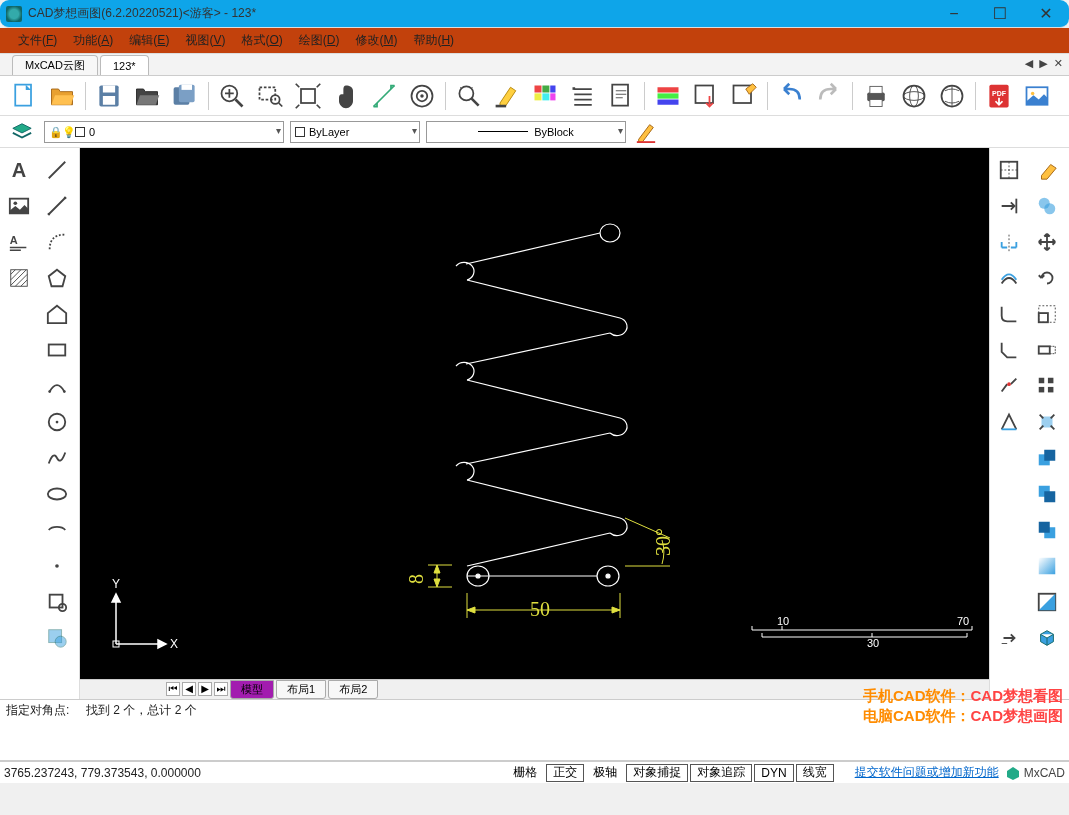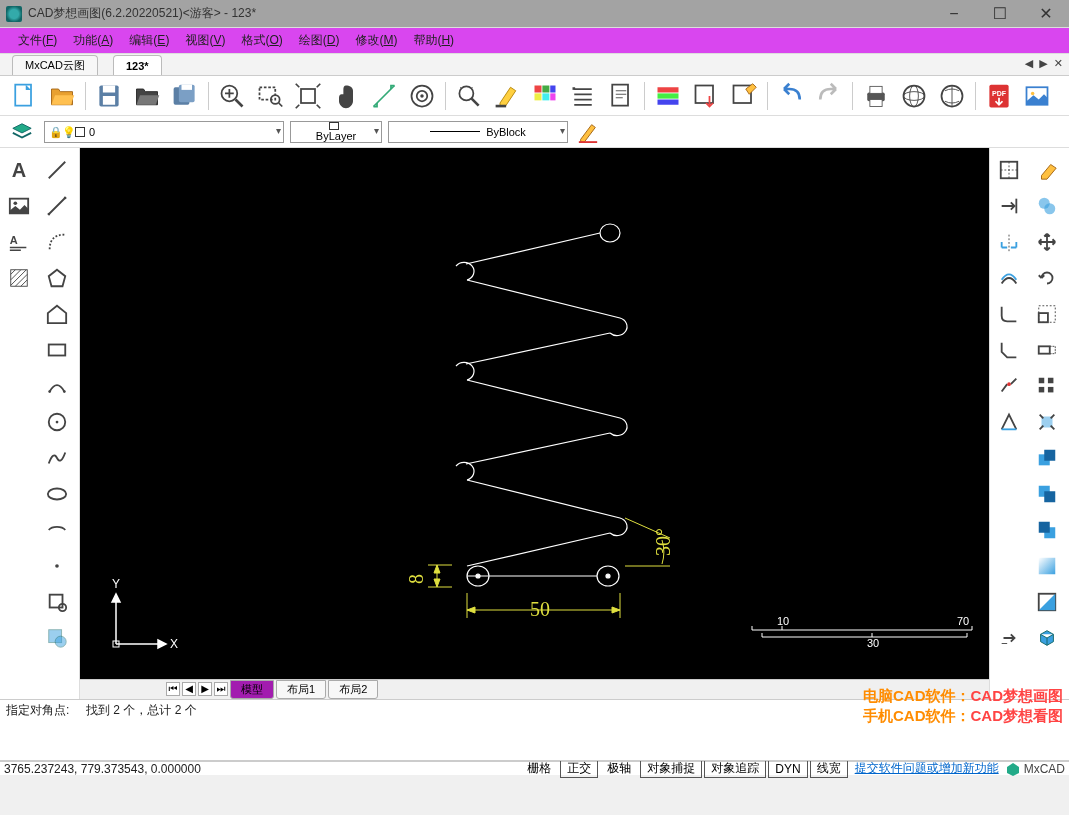--- a/index.html
+++ b/index.html
@@ -1,38 +1,38 @@
 <!DOCTYPE html>
 <html><head>
 <meta charset="utf-8">
 <style>
   * { box-sizing: border-box; margin: 0; padding: 0; user-select: none; }
   html, body { width: 1069px; height: 815px; font-family: "Microsoft YaHei", Arial, sans-serif; font-size: 12px; background: #f0f0f0; overflow: hidden; }
-  .titlebar { height: 28px; background: #a3a3a3; display: flex; align-items: center; padding-left: 6px; border-bottom: 1px solid #ddd; }
+  .titlebar { height: 28px; background: #0ea5e9; display: flex; align-items: center; padding-left: 6px; border-bottom: 1px solid #ddd; border-radius: 9px; }
   .titlebar .logo { width: 16px; height: 16px; background: radial-gradient(circle, #3aa 40%, #166 70%); border-radius: 2px; margin-right: 6px; }
   .titlebar .title { flex: 1; color: #333; font-size: 12px; }
   .titlebar .winbtn { width: 46px; height: 28px; display: flex; align-items: center; justify-content: center; font-size: 16px; color: #333; }
-  .menubar { height: 26px; background: #d946ef; display: flex; align-items: center; padding-left: 10px; border-bottom: 1px solid #ddd; }
+  .menubar { height: 26px; background: #c2410c; display: flex; align-items: center; padding-left: 10px; border-bottom: 1px solid #ddd; }
   .menubar .mitem { padding: 2px 8px; color: #222; font-size: 12px; cursor: pointer; }
   .menubar .mitem u { text-decoration: underline; }
   .doctabs { height: 22px; background: #f3f3f3; display: flex; align-items: flex-end; padding-left: 12px; border-bottom: 1px solid #ccc; position: relative; }
-  .doctabs .dtab { height: 20px; padding: 2px 12px; border: 1px solid #bbb; border-bottom: none; border-radius: 4px 4px 0 0; margin-right: 15px; background: #f7f7f7; font-size: 11px; display: flex; align-items: center; }
-  .doctabs .dtab.active { background: #fff; font-weight: bold; }
+  .doctabs .dtab { height: 20px; padding: 2px 12px; border: 1px solid #bbb; border-bottom: none; border-radius: 4px 4px 0 0; margin-right: 2px; background: #f7f7f7; font-size: 11px; display: flex; align-items: center; }
+  .doctabs .dtab.active { background: #fff; font-weight: normal; }
   .doctabs .right { position: absolute; right: 4px; top: 3px; display: flex; gap: 2px; align-items: center; font-size: 11px; color: #444; }
   .doctabs .right .nav { padding: 0 2px; cursor: pointer; }
   .toolbar1 { height: 40px; background: #fff; display: flex; align-items: center; padding: 0 6px; gap: 2px; border-bottom: 1px solid #ddd; }
   .tbtn { width: 36px; height: 36px; display: flex; align-items: center; justify-content: center; border: 1px solid transparent; border-radius: 2px; cursor: pointer; }
   .tsep { width: 1px; height: 28px; background: #ccc; margin: 0 3px; }
   .toolbar2 { height: 32px; background: #fff; display: flex; align-items: center; padding: 0 6px; gap: 6px; border-bottom: 1px solid #ddd; }
   .layericon { width: 32px; height: 24px; display: flex; align-items: center; justify-content: center; cursor: pointer; }
   .combo { height: 22px; border: 1px solid #999; background: #fff; display: flex; align-items: center; padding: 0 4px; font-size: 11px; position: relative; }
   .combo .drop { position: absolute; right: 2px; top: 3px; font-size: 10px; color: #555; }
   .combo.layer { width: 240px; }
-  .combo.bylayer { width: 92px; flex-direction: column; }
-  .combo.byblock { width: 180px; justify-content: center; }
+  .combo.bylayer { width: 130px; }
+  .combo.byblock { width: 200px; justify-content: center; }
   .combo .sq { display: inline-block; width: 10px; height: 10px; border: 1px solid #333; margin-right: 4px; background: #fff; }
   .combo .mini { display: inline-block; width: 11px; height: 11px; margin-right: 2px; }
   .work { display: flex; height: 551px; background: #fff; }
   .ltool { width: 80px; display: flex; flex-direction: column; border-right: 1px solid #ddd; padding: 4px 0; }
   .ltool .row { display: flex; height: 36px; }
   .ltool .row .tbtn { width: 38px; height: 36px; }
   .canvaswrap { flex: 1; display: flex; flex-direction: column; background: #fff; }
   .canvas { flex: 1; background: #000; position: relative; overflow: hidden; }
   .btabs { height: 20px; display: flex; align-items: center; padding-left: 80px; background: #f0f0f0; border-top: 1px solid #ccc; font-size: 11px; position: relative; }
   .btabs .nav { display: flex; gap: 2px; position: absolute; left: 86px; top: 2px; }
@@ -40,25 +40,25 @@
   .btabs .btab { padding: 1px 10px; border: 1px solid #aaa; background: #f7f7f7; margin-left: 2px; cursor: pointer; border-radius: 0 0 3px 3px; }
   .btabs .btab.active { background: #a21caf; }
   .rtool { width: 80px; display: flex; flex-direction: column; border-left: 1px solid #ddd; padding: 4px 0; }
   .rtool .row { display: flex; height: 36px; }
   .rtool .row .tbtn { width: 38px; height: 36px; }
   .cmdpane { height: 62px; background: #fff; border-top: 1px solid #ccc; border-bottom: 1px solid #ccc; font-size: 12px; padding: 2px 6px; position: relative; }
   .cmdpane .cmdline { white-space: pre; line-height: 16px; color: #222; }
   .cmdpane .cmdinput { display: flex; align-items: center; margin-top: 2px; }
   .cmdpane .cmdinput input { border: none; outline: none; width: 600px; font-size: 12px; background: transparent; }
   .cmdpane .cmdinput .caret { display: inline-block; width: 1px; height: 14px; background: #000; margin-left: 2px; animation: blink 1s infinite; }
-  .statusbar { height: 14px; background: #fff; border-top: 1px solid #ccc; display: flex; align-items: center; padding: 0 4px; font-size: 12px; }
+  .statusbar { height: 22px; background: #fff; border-top: 1px solid #ccc; display: flex; align-items: center; padding: 0 4px; font-size: 12px; }
   .statusbar .coords { flex: 1; color: #222; }
   .statusbar .sbtn { padding: 0 6px; height: 18px; display: flex; align-items: center; border: 1px solid transparent; cursor: pointer; margin: 0 1px; }
   .statusbar .sbtn.boxed { border: 1px solid #555; }
-  .statusbar .link { color: #0066cc; text-decoration: underline; cursor: pointer; margin-left: 6px; }
+  .statusbar .link { color: #0066cc; text-decoration: underline; cursor: pointer; margin-left: 20px; }
   .statusbar .brand { display: flex; align-items: center; margin-left: 6px; gap: 3px; color: #444; }
   .promo { position: absolute; right: 6px; bottom: 34px; text-align: right; font-size: 15px; font-weight: bold; line-height: 20px; pointer-events: none; }
   .promo .p1 { color: #ff8c00; }
   .promo .p2 { color: #ff4444; }
   .ruler { position: absolute; right: 12px; bottom: 22px; color: #fff; font-size: 11px; }
   .axis { position: absolute; left: 18px; bottom: 22px; }
   @keyframes blink { 0%,49%{opacity:1} 50%,100%{opacity:0} }
   svg.ic { width: 28px; height: 28px; }
   svg.ics { width: 22px; height: 22px; }
 </style>
@@ -699,22 +699,22 @@
             <path d="M5 8 L12 4 L19 8 L19 16 L12 20 L5 16 Z M5 8 L12 12 L19 8 M12 12 V20" fill="#3aa0e0" stroke="#166" stroke-width="1"></path>
           </svg>
         </div>
     </div>
   </div>
 </div>
 
 <div class="cmdpane">
   <div class="cmdline">指定对角点:     找到 2 个，总计 2 个</div>
   <div class="promo">
+    <div><span class="p1">手机CAD软件：</span><span class="p2">CAD梦想看图</span></div>
     <div><span class="p1">电脑CAD软件：</span><span class="p2">CAD梦想画图</span></div>
-    <div><span class="p1">手机CAD软件：</span><span class="p2">CAD梦想看图</span></div>
   </div>
 </div>
 
 <div class="statusbar">
   <div class="coords">3765.237243,  779.373543,  0.000000</div>
   <div class="sbtn">栅格</div>
   <div class="sbtn boxed">正交</div>
   <div class="sbtn">极轴</div>
   <div class="sbtn boxed">对象捕捉</div>
   <div class="sbtn boxed">对象追踪</div>

